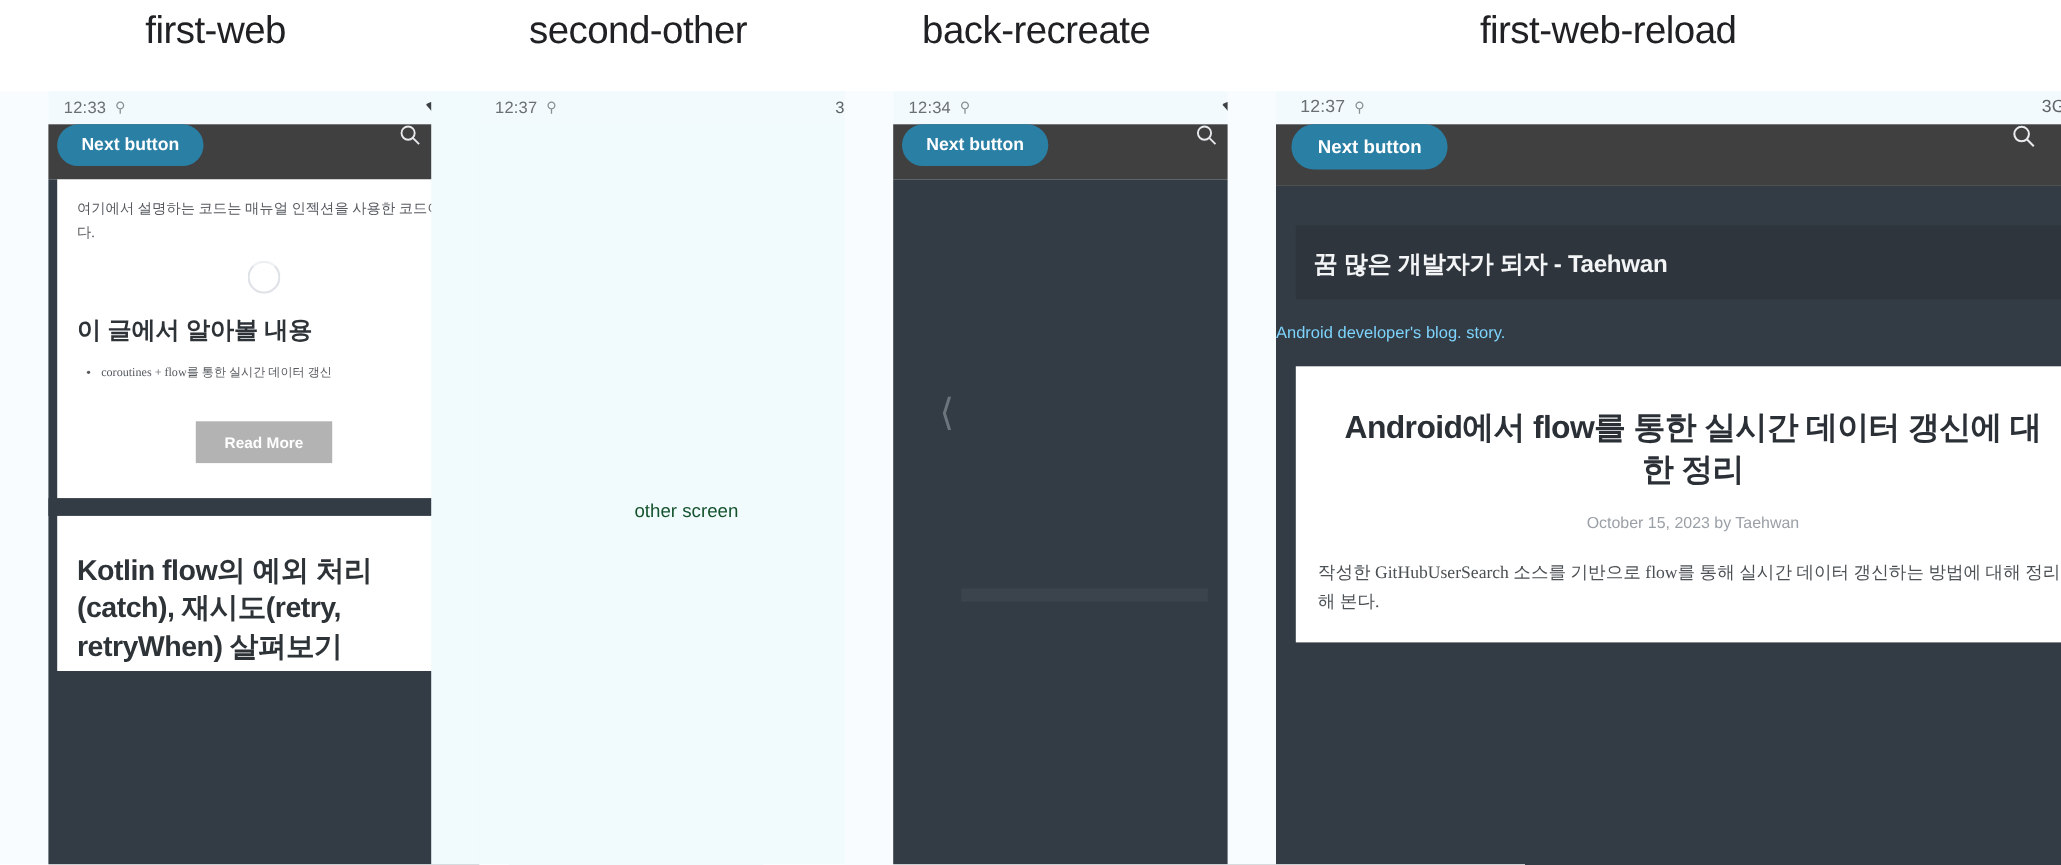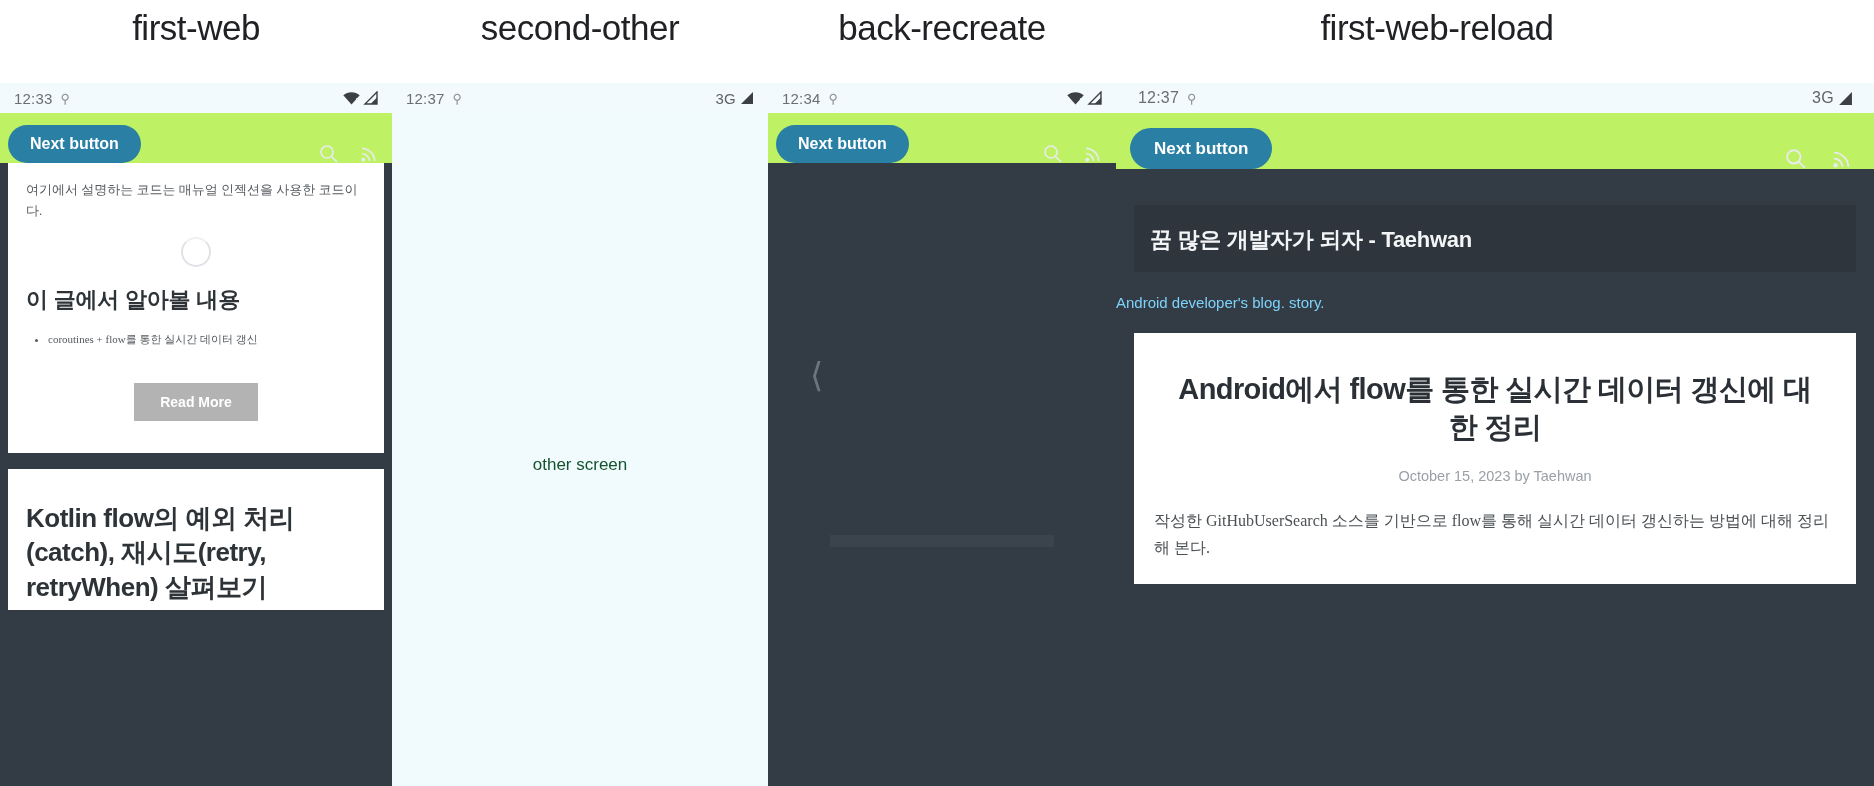--- a/index.html
+++ b/index.html
@@ -16,21 +16,21 @@
     position:absolute;top:8px;
     font-size:35px;color:#202124;
     font-family:"Liberation Sans","DejaVu Sans",sans-serif;
     font-weight:400;letter-spacing:-0.5px;
     text-align:center;white-space:nowrap;
   }
 
   
   .panel{
     position:absolute;top:83px;height:703px;
-    overflow:hidden;background:#f9fcff;
+    overflow:hidden;background:#f9fcff;padding-left:44px;
   }
 
   
   .statusbar{
     height:30px;background:#f2fafd;
     display:flex;align-items:center;
     padding:0 14px;box-sizing:border-box;
     color:#6b6f73;font-size:15px;
     font-family:"Liberation Sans","DejaVu Sans",sans-serif;
   }
@@ -38,22 +38,22 @@
   .statusbar .pin{margin-left:8px;font-size:13px;color:#8a8f94;}
   .statusbar .spacer{flex:1;}
   .statusbar .right{display:flex;align-items:center;gap:3px;}
   .net-label{font-size:15px;color:#5f6368;letter-spacing:0.3px;}
   .wifi-ico{display:inline-block;width:17px;height:13px;position:relative;}
   .wifi-ico svg{display:block;}
   .sig-ico{display:inline-block;width:15px;height:14px;}
 
   
   .appbar{
-    height:50px;background:#bef264;
-    display:flex;align-items:flex-end;
+    height:50px;background:#404040;
+    display:flex;align-items:flex-start;
     padding:0 14px 0 8px;box-sizing:border-box;
     position:relative;
   }
   .next-btn{
     background:#2a7fa5;color:#ffffff;
     border:none;border-radius:24px;
     font-size:16px;font-weight:bold;
     padding:11px 22px;
     font-family:"Liberation Sans","DejaVu Sans",sans-serif;
     cursor:pointer;white-space:nowrap;
@@ -155,21 +155,21 @@
   }
 </style>
 </head>
 <body>
 
 <div class="board">
 
   <div class="caption" style="left:0px;width:392px;">first-web</div>
   <div class="caption" style="left:392px;width:376px;">second-other</div>
   <div class="caption" style="left:768px;width:348px;">back-recreate</div>
-  <div class="caption" style="left:1058px;width:758px;">first-web-reload</div>
+  <div class="caption" style="left:1083px;width:758px;">first-web-reload</div>
 
   <div class="panel" style="left:0px;width:392px;">
     <div class="statusbar">
       <span class="clock">12:33</span>
       <span class="pin">⚲</span>
       <span class="spacer"></span>
       <span class="right">
         <span class="wifi-ico">
           <svg width="17" height="13" viewBox="0 0 17 13">
               <path d="M8.5 12.5 0.3 3.2 C2.6 1.2 5.4 0.2 8.5 0.2 C11.6 0.2 14.4 1.2 16.7 3.2 Z" fill="#3c4043"></path>

